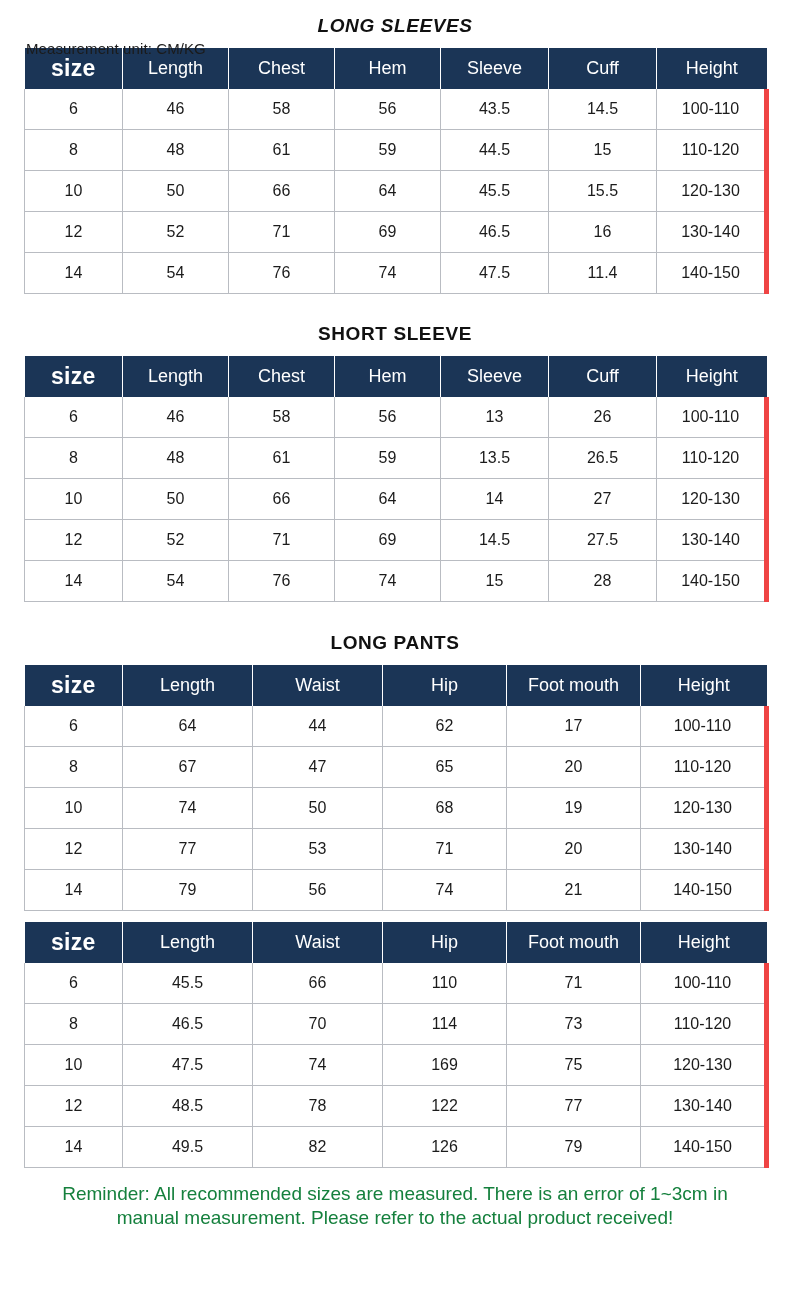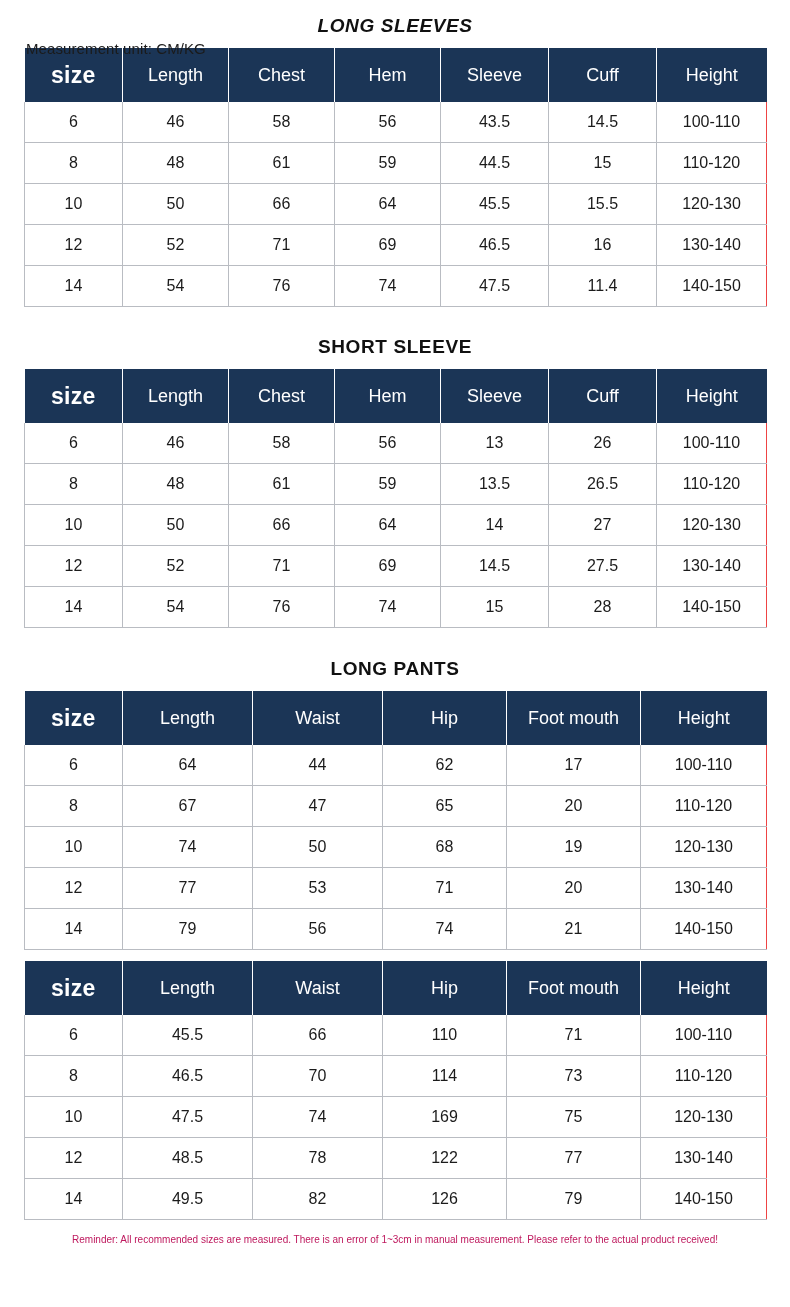--- a/index.html
+++ b/index.html
@@ -47,21 +47,21 @@
     border-collapse: collapse;
     margin-top: 11px;
     table-layout: fixed;
   }
   table.size-table th {
     background: #1d3557;
     background: #1b3556;
     color: #ffffff;
     font-size: 18px;
     font-weight: normal;
-    height: 54px;
+    height: 41px;
     text-align: center;
     border: 1px solid #ffffff;
     border-top: none;
     border-bottom: none;
     padding: 0;
   }
   table.size-table th:first-child {
     border-left: none;
   }
   table.size-table th:last-child {
@@ -82,29 +82,29 @@
     padding: 0;
     background: #ffffff;
   }
   table.size-table tr:first-child td {
     border-top: none;
   }
   table.size-table td:first-child {
     border-left: 1px solid #b9bcc2;
   }
   table.size-table td:last-child {
-    border-right: 1px solid #ef4444;
+    border-right: 5px solid #ef4444;
     margin-left: 36px;
   }
   .footer-note {
     margin-top: 14px;
     text-align: center;
-    font-size: 10px;
+    font-size: 19px;
     line-height: 1.28;
-    color: #be185d;
+    color: #15803d;
     padding: 0 10px;
   }
 </style>
 </head>
 <body>
 
 <div class="page">
 
   <div class="unit-note">Measurement unit: CM/KG</div>
 

